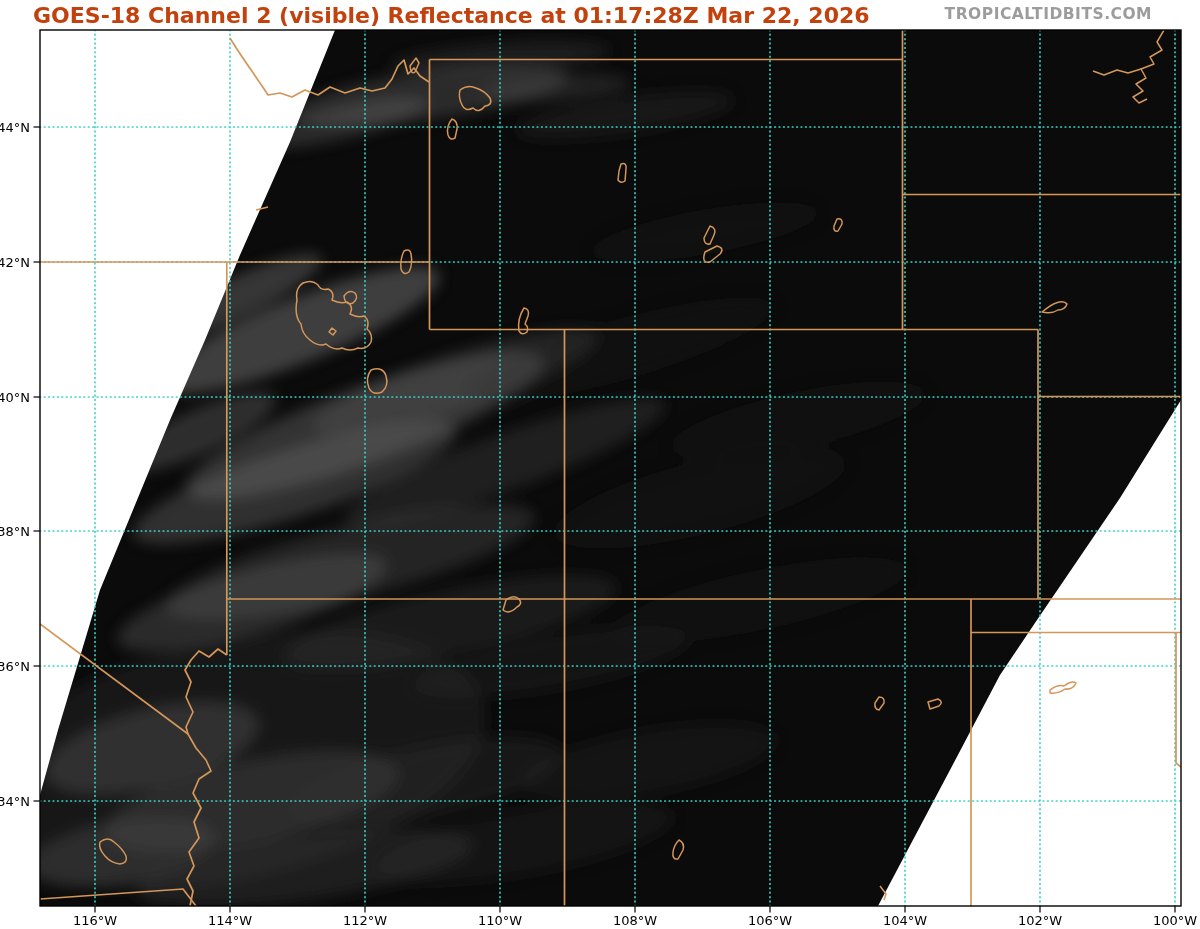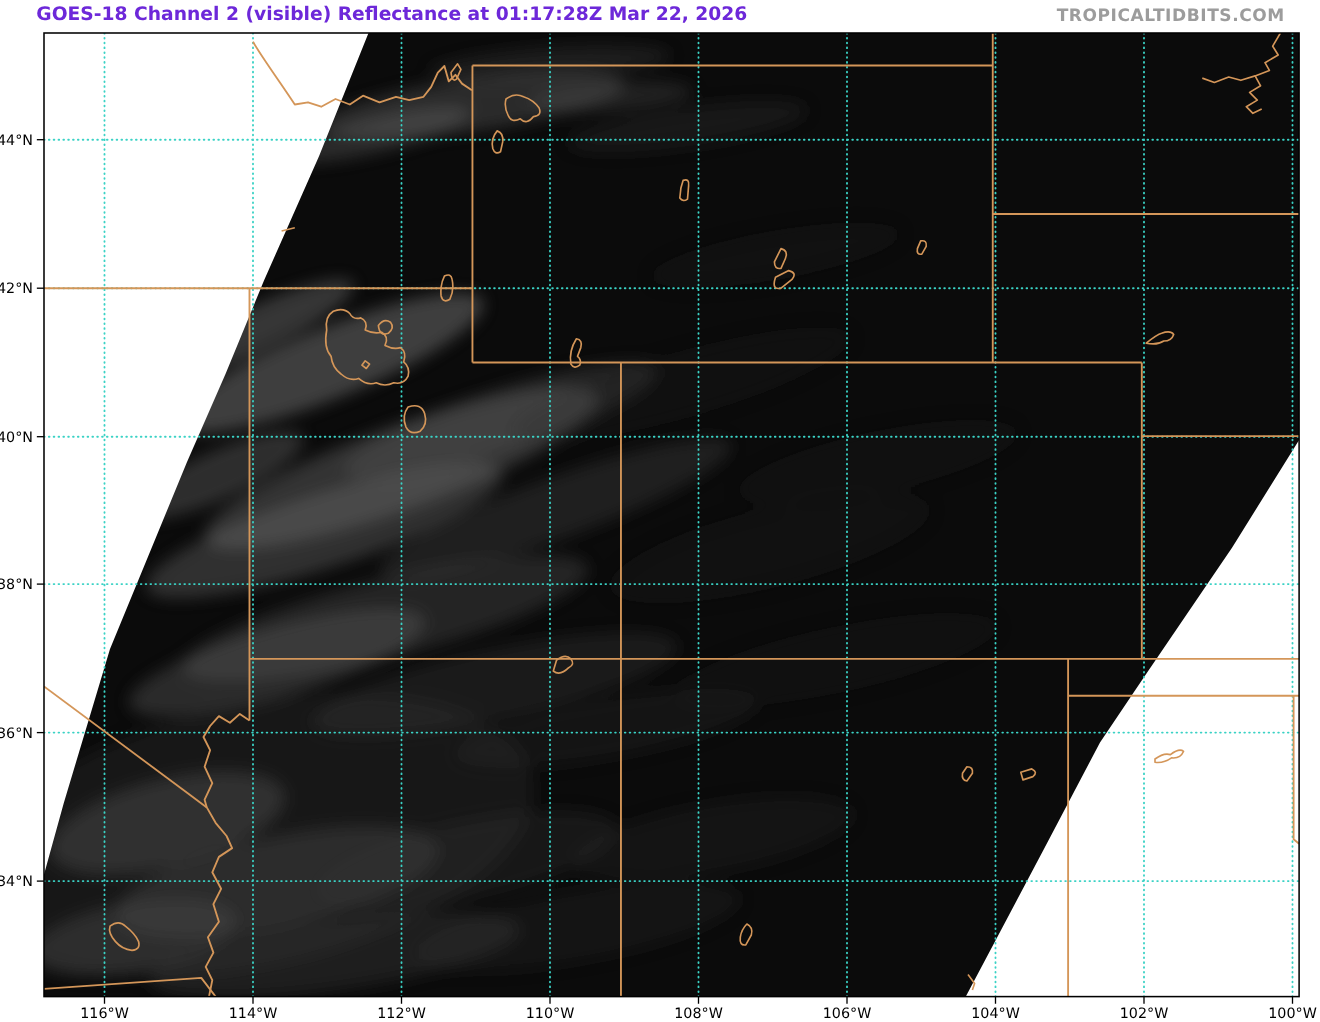--- a/index.html
+++ b/index.html
@@ -1,19 +1,19 @@
 <!DOCTYPE html>
 <html><head>
 <meta charset="utf-8">
 <style>
   html,body{margin:0;padding:0;background:#ffffff;}
   #page{position:relative;width:1200px;height:929px;background:#ffffff;overflow:hidden;
         font-family:"DejaVu Sans","Liberation Sans",sans-serif;}
-  #map-title{position:absolute;left:33px;top:3px;font-size:17px;font-weight:bold;color:#6d28d9;white-space:nowrap;}
-  #watermark{position:absolute;right:32px;top:5px;font-size:15.5px;font-weight:bold;color:#9c9c9c;letter-spacing:0.5px;}
+  #map-title{position:absolute;left:33px;top:3px;font-size:22px;font-weight:bold;color:#c2410c;white-space:nowrap;}
+  #watermark{position:absolute;right:48px;top:5px;font-size:15.5px;font-weight:bold;color:#9c9c9c;letter-spacing:0.5px;}
   svg{position:absolute;left:0;top:0;}
   text{font-family:"DejaVu Sans","Liberation Sans",sans-serif;}
 </style>
 </head>
 <body>
 
 <div id="page">
   <div id="map-title">GOES-18 Channel 2 (visible) Reflectance at 01:17:28Z Mar 22, 2026</div>
   <div id="watermark">TROPICALTIDBITS.COM</div>
   <div id="map-holder">

